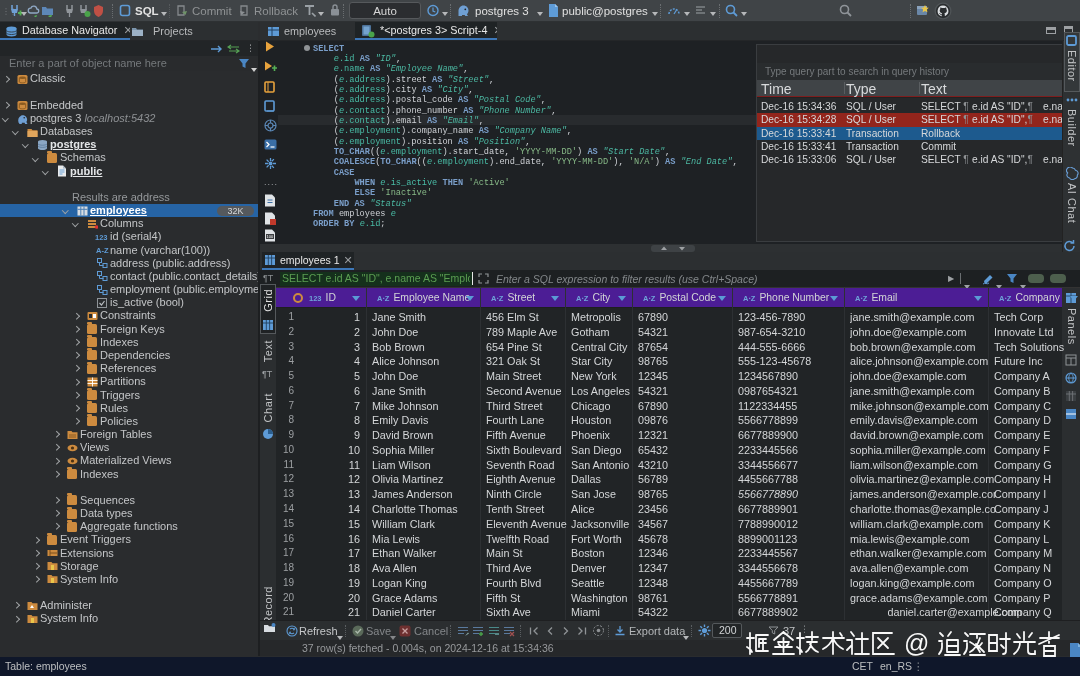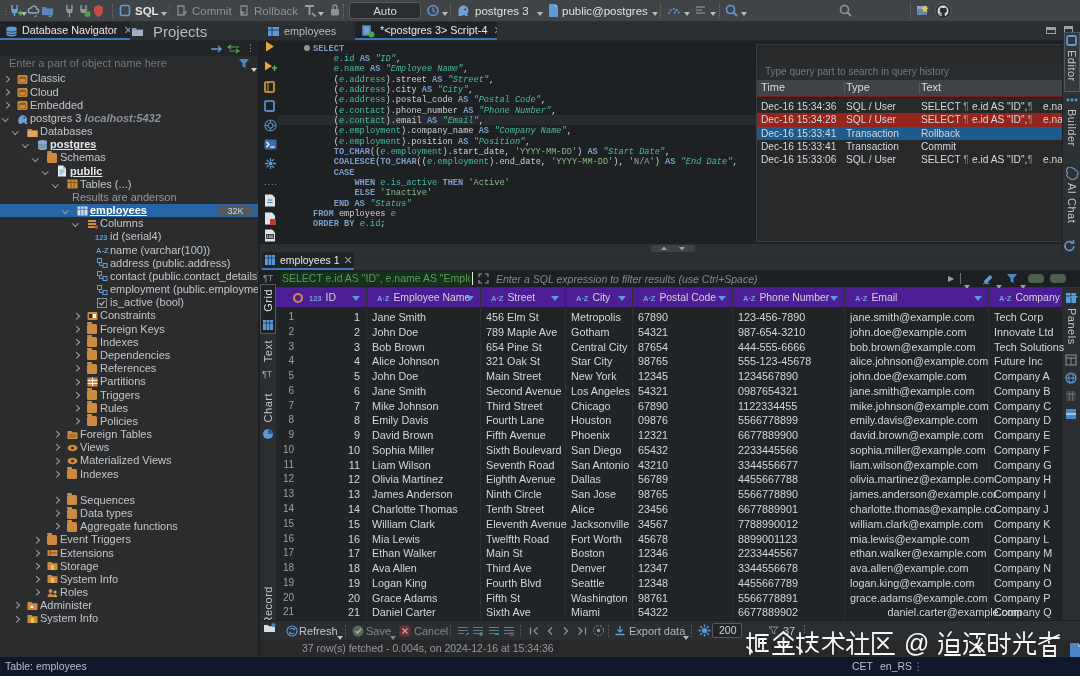--- a/index.html
+++ b/index.html
@@ -202,21 +202,21 @@
 <div class="tabbar" style="top:22px;left:0;width:258px;height:19px;">
 <div class="tab active" style="left:0;width:130px;font-size:10.8px;padding:0 4px;">
 <svg class="abs" style="left:5px;top:3px" width="13" height="13" viewBox="0 0 13 13">
           <ellipse cx="6.5" cy="3.5" rx="5" ry="2" fill="#5e9bd6"></ellipse>
           <path d="M1.5 3.5v6c0 1.1 2.2 2 5 2s5-.9 5-2v-6" fill="#5e9bd6"></path>
           <path d="M1.5 5.8c1 .8 2.8 1.2 5 1.2s4-.4 5-1.2M1.5 8.3c1 .8 2.8 1.2 5 1.2s4-.4 5-1.2" stroke="#2a2c2e" stroke-width="0.8" fill="none"></path>
         </svg>
 <span style="margin-left:18px;">Database Navigator</span>
         <span class="xx">✕</span>
       </div>
-<div class="tab" style="left:130px;width:80px;font-size:15px;">
+<div class="tab" style="left:130px;width:80px;font-size:11px;">
 <svg class="abs" style="left:1px;top:3px" width="13" height="13" viewBox="0 0 13 13">
           <path d="M1 3h4l1 1.5h6V11H1z" fill="#7c95ad"></path>
           <path d="M1 5h11v6H1z" fill="#9db2c6"></path>
         </svg>
 <span style="margin-left:16px;">Projects</span>
       </div>
 <div class="abs" style="left:222px;top:27px;width:10px;height:7px;border:1.4px solid #9da0a3;border-top-width:3px;"></div>
 <div class="abs" style="left:240px;top:26px;width:9px;height:9px;border:1.4px solid #9da0a3;border-top-width:3px;"></div>
 </div>
 <div class="tabbar" style="top:22px;left:260px;width:820px;height:19px;">
@@ -257,45 +257,36 @@
 </div>
 <div class="trow" style="top:31.42px;">
         <div class="chev closed" style="left:4px;"></div>
         <svg class="abs" style="left:17px;top:1.5px" width="11" height="11" viewBox="0 0 11 11">
           <rect x="0.5" y="1" width="10" height="9" rx="1.5" fill="#cd8b3f"></rect>
           <ellipse cx="5.5" cy="3.7" rx="3.2" ry="1.2" fill="#8a5a20"></ellipse>
           <path d="M2.3 3.7v4c0 .7 1.4 1.2 3.2 1.2s3.2-.5 3.2-1.2v-4" stroke="#8a5a20" fill="none"></path>
         </svg>
         <div class="lbl" style="left:30px;">Classic</div>
       </div>
-<div class="trow" style="top:44.59px;">
-        <div class="chev closed" style="left:4px;"></div>
-        <svg class="abs" style="left:17px;top:1.5px" width="11" height="11" viewBox="0 0 11 11">
-          <rect x="0.5" y="1" width="10" height="9" rx="1.5" fill="#cd8b3f"></rect>
-          <ellipse cx="5.5" cy="3.7" rx="3.2" ry="1.2" fill="#8a5a20"></ellipse>
-          <path d="M2.3 3.7v4c0 .7 1.4 1.2 3.2 1.2s3.2-.5 3.2-1.2v-4" stroke="#8a5a20" fill="none"></path>
-        </svg>
-        <div class="lbl" style="left:30px;">Cloud</div>
-      </div>
 <div class="trow" style="top:57.76px;">
         <div class="chev closed" style="left:4px;"></div>
         <svg class="abs" style="left:17px;top:1.5px" width="11" height="11" viewBox="0 0 11 11">
           <rect x="0.5" y="1" width="10" height="9" rx="1.5" fill="#cd8b3f"></rect>
           <ellipse cx="5.5" cy="3.7" rx="3.2" ry="1.2" fill="#8a5a20"></ellipse>
           <path d="M2.3 3.7v4c0 .7 1.4 1.2 3.2 1.2s3.2-.5 3.2-1.2v-4" stroke="#8a5a20" fill="none"></path>
         </svg>
         <div class="lbl" style="left:30px;">Embedded</div>
       </div>
 <div class="trow" style="top:70.93px;">
         <div class="chev open" style="left:3px;"></div>
         <svg class="abs" style="left:17px;top:1px" width="12" height="12" viewBox="0 0 12 12">
           <path d="M1.5 9.5C.7 7 1.5 3.8 4 2.7c1.7-.8 4-.4 5.2 1.2 1.2 1.4 1.2 3.6.2 5L10.5 11H8l-.3-1.2H4.8L4.8 11H2.6z" fill="#6f9fd3"></path>
           <circle cx="7.2" cy="4.8" r="0.8" fill="#1e2124"></circle>
         </svg>
-        <div class="lbl" style="left:30px;">postgres 3 <span class="it" style="color:#8e9194;font-weight:bold;">localhost:5432</span></div>
+        <div class="lbl" style="left:30px;">postgres 3 <span class="it" style="color:#8e9194;">localhost:5432</span></div>
       </div>
 <div class="trow" style="top:84.10px;">
         <div class="chev open" style="left:13px;"></div>
         <svg class="abs" style="left:27px;top:1.5px" width="11" height="11" viewBox="0 0 11 11">
           <path d="M0.5 2h4l1 1.3h5V10H.5z" fill="#cd8b3f"></path>
           <path d="M0.5 4h10v6H.5z" fill="#e0a55c"></path>
         </svg>
         <div class="lbl" style="left:40px;">Databases</div>
       </div>
 <div class="trow" style="top:97.27px;">
@@ -314,30 +305,22 @@
       </div>
 <div class="trow" style="top:123.61px;">
         <div class="chev open" style="left:43px;"></div>
         <svg class="abs" style="left:57px;top:0.5px" width="10" height="12" viewBox="0 0 10 12">
           <path d="M1 .5h5l3 3v8H1z" fill="#e8eaec"></path>
           <path d="M6 .5v3h3" fill="#aab8c6"></path>
           <path d="M2.5 5h5M2.5 7h5M2.5 9h3" stroke="#5e9bd6" stroke-width="0.9"></path>
         </svg>
         <div class="lbl" style="left:70px;"><span class="bold" style="color:#e4e6e8;">public</span></div>
       </div>
-<div class="trow" style="top:136.78px;">
-        <div class="chev open" style="left:53px;"></div>
-        <svg class="abs" style="left:67px;top:1.5px" width="11" height="10" viewBox="0 0 11 10">
-          <rect x="0.5" y="0.5" width="10" height="9" fill="#cd8b3f"></rect>
-          <path d="M.5 3.5h10M4 .5v9M7.2 .5v9" stroke="#7a4e1c" stroke-width="0.9"></path>
-        </svg>
-        <div class="lbl" style="left:80px;">Tables (...)</div>
-      </div>
 <div class="trow" style="top:149.95px;">
-        <div class="lbl" style="left:72px;"><span style="color:#95989b;">Results are anderson</span></div>
+        <div class="lbl" style="left:72px;"><span style="color:#95989b;">Results are address</span></div>
       </div>
 <div class="trow sel" style="top:163.12px;">
         <div class="chev open" style="left:63px;"></div>
         <svg class="abs" style="left:77px;top:1.5px" width="11" height="10" viewBox="0 0 11 10">
           <rect x="0.5" y="0.5" width="10" height="9" fill="#d8dde2"></rect>
           <path d="M.5 3.3h10M3.8 .5v9M7 .5v9" stroke="#4a7fb5" stroke-width="1"></path>
         </svg>
         <div class="lbl" style="left:90px;"><span class="bold">employees</span></div>
         <div class="abs" style="left:217px;top:1.5px;width:37px;height:10.5px;background:#55595d;border-radius:5px;color:#d6d8da;font-size:9px;text-align:center;line-height:10.5px;">32K</div>
       </div>
@@ -507,30 +490,20 @@
         </svg>
         <div class="lbl" style="left:60px;">Storage</div>
       </div>
 <div class="trow" style="top:531.88px;">
         <div class="chev closed" style="left:34px;"></div>
         <svg class="abs" style="left:47px;top:1.5px" width="11" height="10" viewBox="0 0 11 10">
           <path d="M.5 1h4l1 1.3h5V9H.5z" fill="#cd8b3f"></path>
           <rect x="4" y="4" width="3" height="5" fill="#e8c54a"></rect>
         </svg>
         <div class="lbl" style="left:60px;">System Info</div>
-      </div>
-<div class="trow" style="top:545.05px;">
-        <div class="chev closed" style="left:34px;"></div>
-        <svg class="abs" style="left:47px;top:1.5px" width="11" height="10" viewBox="0 0 11 10">
-          <circle cx="3.5" cy="3" r="2" fill="#cd8b3f"></circle>
-          <path d="M.5 9c0-2 1.4-3.5 3-3.5S6.5 7 6.5 9z" fill="#cd8b3f"></path>
-          <circle cx="8" cy="4" r="1.6" fill="#e0a55c"></circle>
-          <path d="M5.8 9c.2-1.6 1.2-2.8 2.2-2.8S10 7.4 10.2 9z" fill="#e0a55c"></path>
-        </svg>
-        <div class="lbl" style="left:60px;">Roles</div>
       </div>
 <div class="trow" style="top:558.22px;">
         <div class="chev closed" style="left:14px;"></div>
         <svg class="abs" style="left:27px;top:1.5px" width="11" height="10" viewBox="0 0 11 10">
           <path d="M.5 1h4l1 1.3h5V9H.5z" fill="#cd8b3f"></path>
           <path d="M3 7l2-3 2 3z" fill="#fff"></path>
         </svg>
         <div class="lbl" style="left:40px;">Administer</div>
       </div>
 <div class="trow" style="top:571.39px;">
@@ -640,21 +613,21 @@
 <div class="abs" style="left:0;top:0;width:100%;height:18px;background:#7f1d1d;border-bottom:1px solid #222;margin-top:35px;">
 <svg class="abs" style="left:5px;top:2px" width="12" height="13" viewBox="0 0 12 13">
           <path d="M1 .5h7l3 3v9H1z" fill="#dfe3e6"></path>
           <rect x="6" y="7" width="6" height="6" fill="#c0392b"></rect>
         </svg>
 <span class="abs" style="left:20px;top:3px;font-size:10.8px;color:#e2e2e2;">Execution Log</span>
 <span class="abs" style="left:88px;top:3px;color:#9a9da0;font-size:10px;">✕</span>
 <div class="abs" style="left:288px;top:6px;width:7px;height:7px;border-right:1.6px solid #5e9bd6;border-bottom:1.6px solid #5e9bd6;transform:rotate(45deg);"></div>
 </div>
 <div class="abs" style="left:0;top:18px;width:100%;height:17px;background:#292c2e;color:#75797c;font-size:10px;line-height:17px;padding-left:8px;">Type query part to search in query history</div>
-<div class="abs" style="left:0;top:35px;width:100%;height:16px;background:#404447;font-size:11px;color:#d8dadc;">
+<div class="abs" style="left:0;top:35px;width:100%;height:16px;background:#404447;font-size:14px;color:#d8dadc;">
 <span class="abs" style="left:4px;top:1px;">Time</span>
         <span class="abs" style="left:89px;top:1px;">Type</span>
         <span class="abs" style="left:164px;top:1px;">Text</span>
 <div class="abs" style="left:87px;top:2px;width:1px;height:12px;background:#5a5e61;"></div>
 <div class="abs" style="left:162px;top:2px;width:1px;height:12px;background:#5a5e61;"></div>
 </div>
 <div class="elrow" style="top:55px;">
         <span class="elc1">Dec-16 15:34:36</span>
         <span class="elc2">SQL / User</span>
         <span class="elc3" style="left:0;width:100%;">
@@ -950,21 +923,21 @@
         <span class="gc" style="left:552px;width:146px;">olivia.martinez@example.com</span>
         <span class="gc" style="left:696px;width:98px;">Company H</span>
       </div>
 <div class="gnum" style="top:235.24px;">13</div>
 <div class="grow" style="top:235.24px;">
         <span class="gc" style="left:0;width:62px;text-align:right;">13</span>
         <span class="gc" style="left:74px;width:116px;">James Anderson</span>
         <span class="gc" style="left:188px;width:87px;">Ninth Circle</span>
         <span class="gc" style="left:273px;width:69px;">San Jose</span>
         <span class="gc" style="left:340px;width:102px;">98765</span>
-        <span class="gc" style="left:440px;width:114px;">5566778890</span>
+        <span class="gc" style="left:440px;width:114px;font-style:italic;">5566778890</span>
         <span class="gc" style="left:552px;width:146px;">james.anderson@example.com</span>
         <span class="gc" style="left:696px;width:98px;">Company I</span>
       </div>
 <div class="gnum" style="top:250.01px;">14</div>
 <div class="grow" style="top:250.01px;">
         <span class="gc" style="left:0;width:62px;text-align:right;">14</span>
         <span class="gc" style="left:74px;width:116px;">Charlotte Thomas</span>
         <span class="gc" style="left:188px;width:87px;">Tenth Street</span>
         <span class="gc" style="left:273px;width:69px;">Alice</span>
         <span class="gc" style="left:340px;width:102px;">23456</span>

